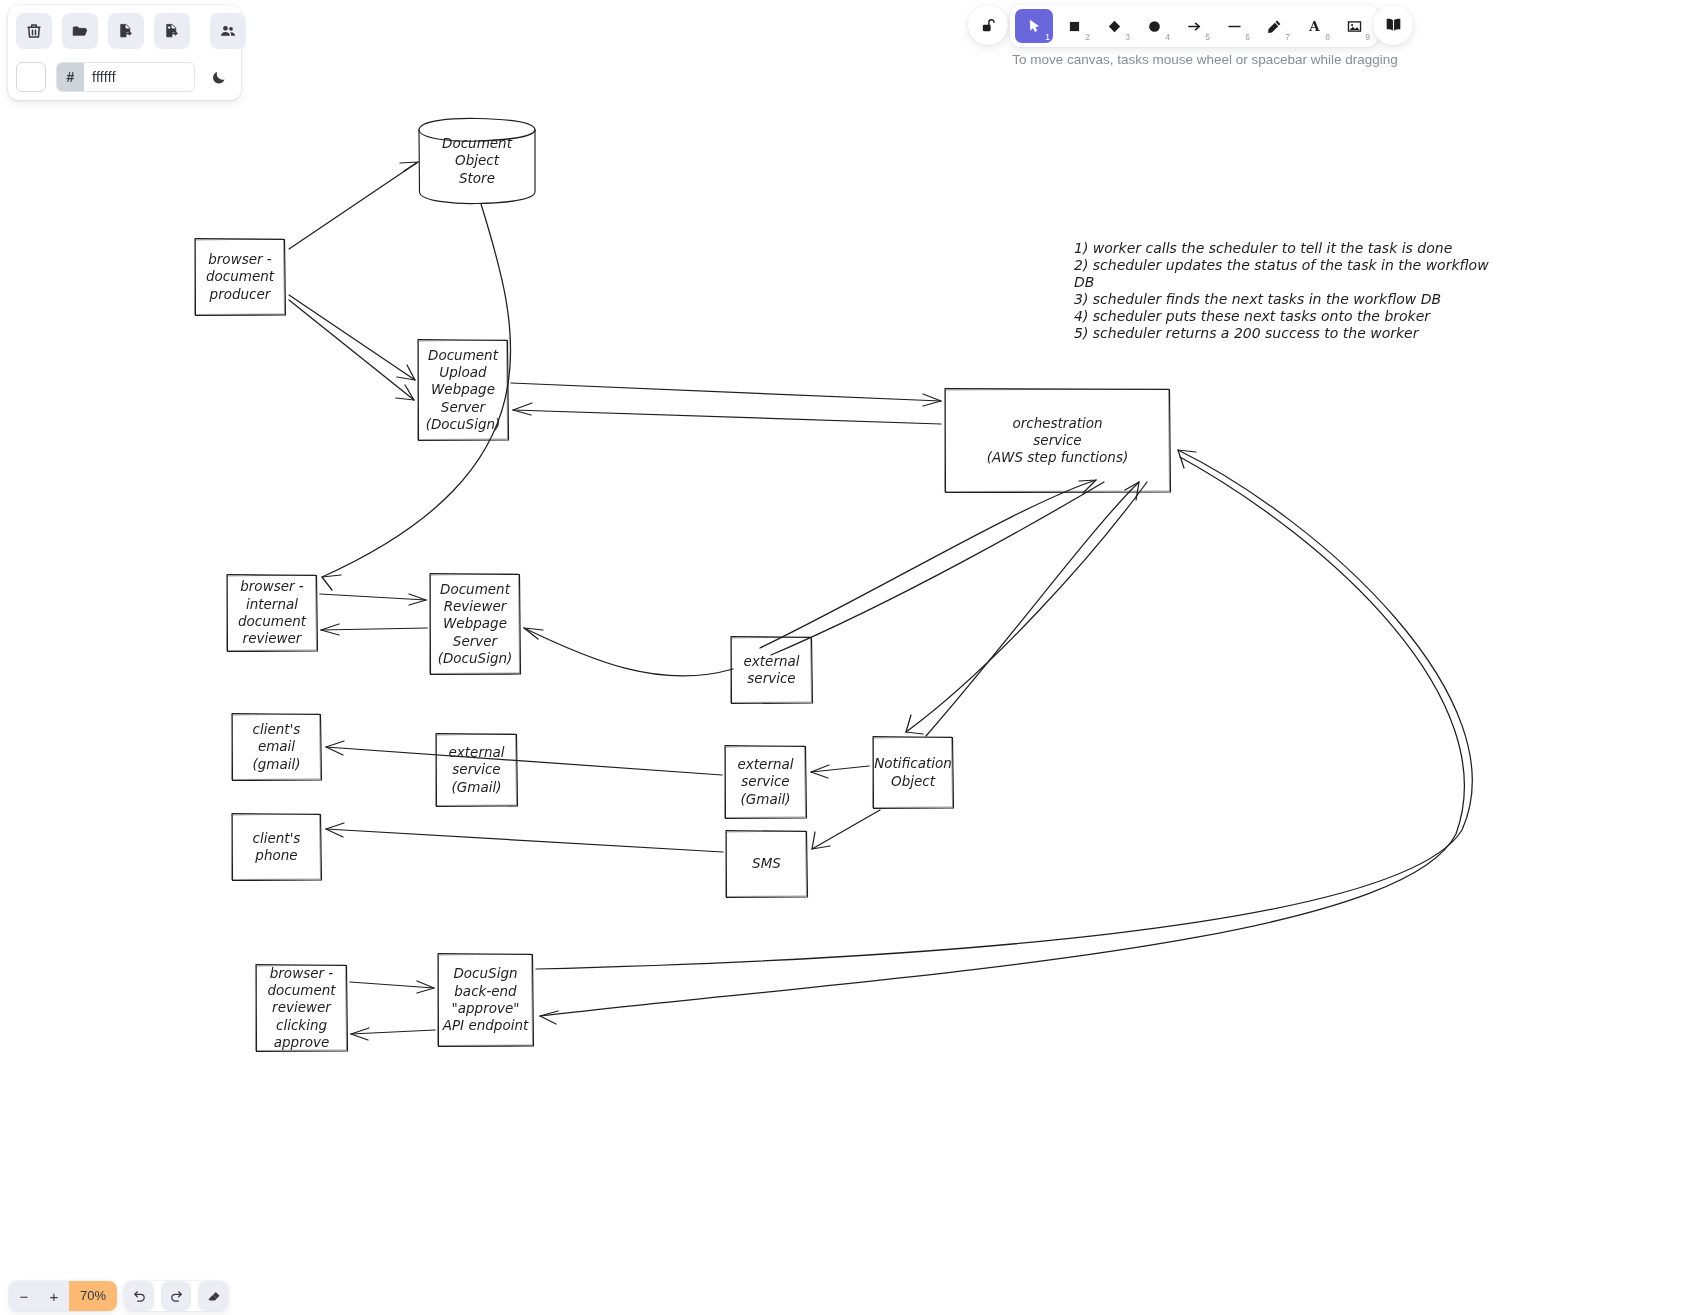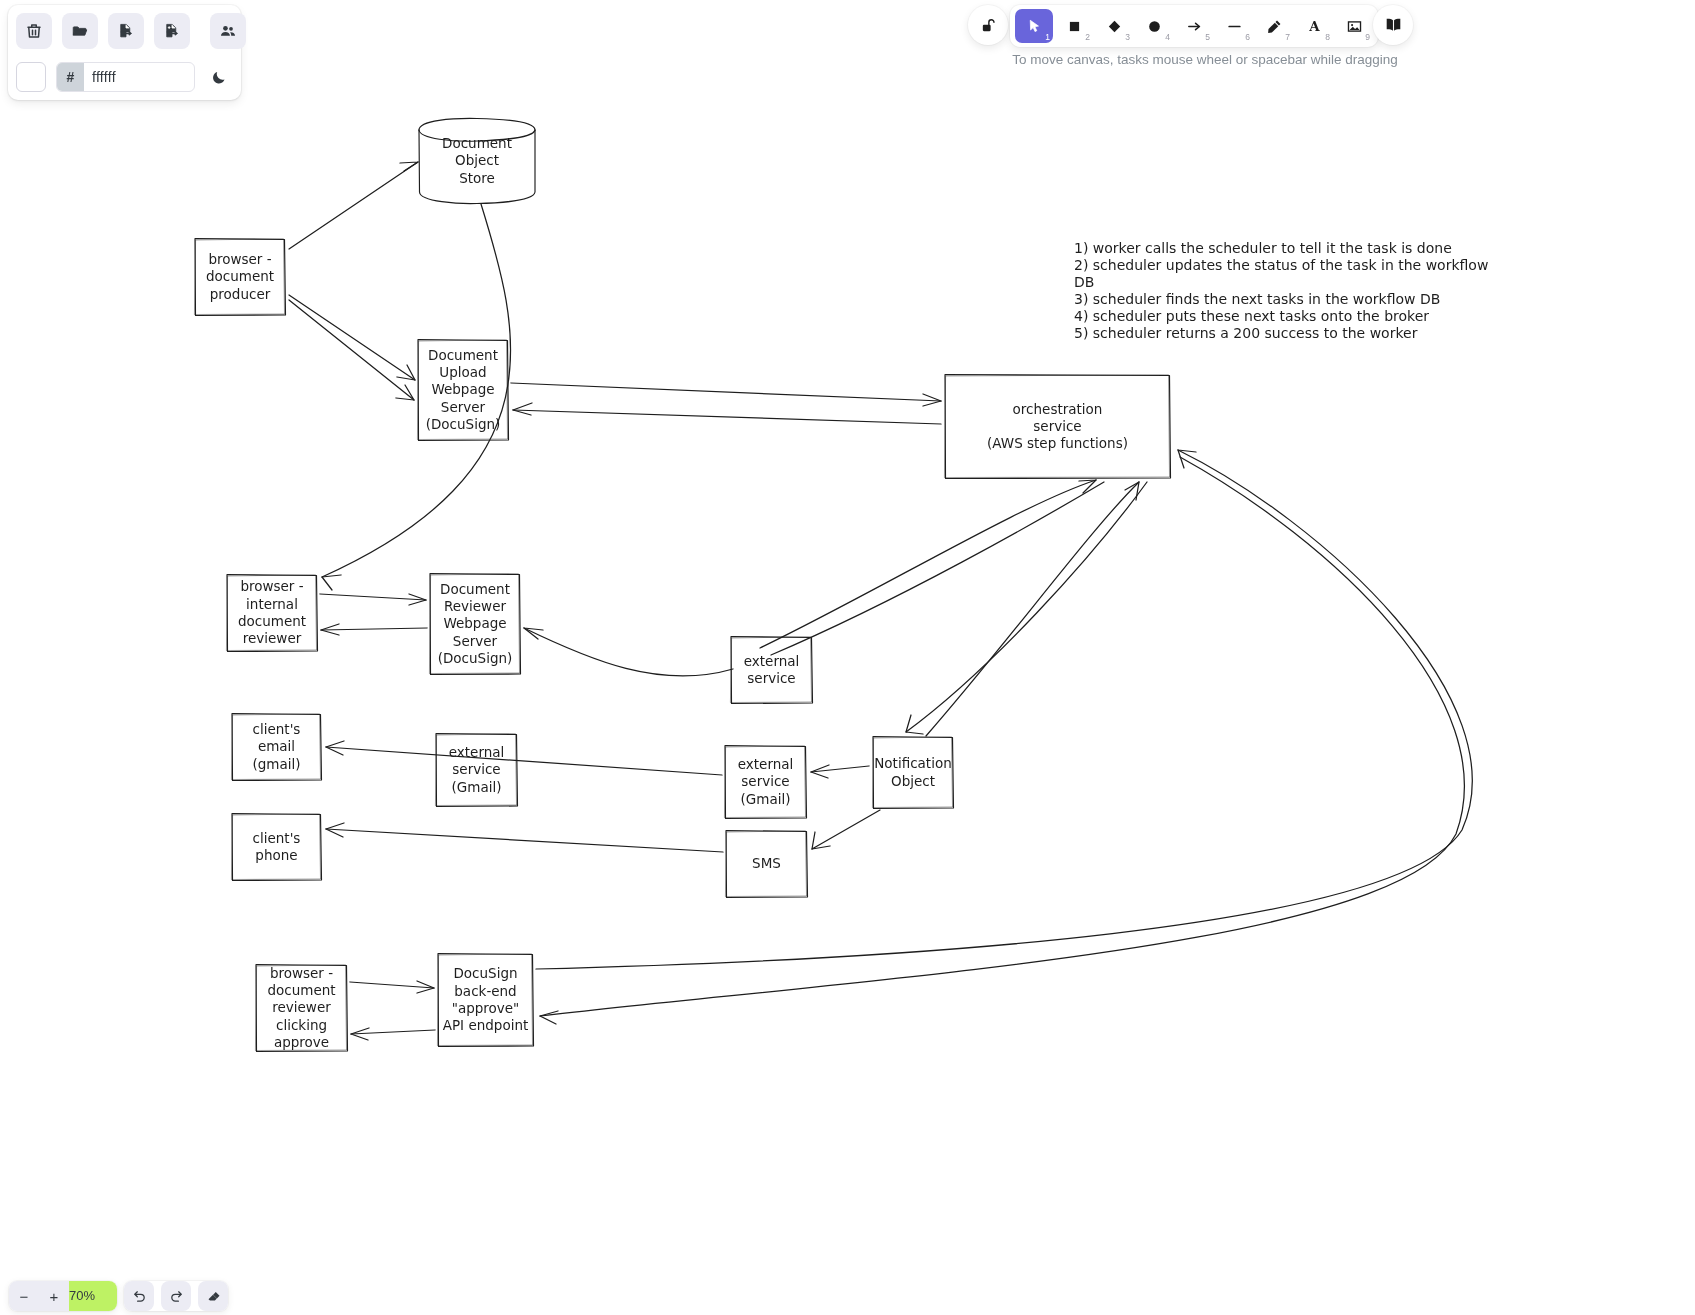--- a/index.html
+++ b/index.html
@@ -6,21 +6,21 @@
   html, body {
     margin: 0; padding: 0;
     width: 1695px; height: 1315px;
     background: #ffffff;
     font-family: "Liberation Sans", sans-serif;
     overflow: hidden;
   }
   #app { position: relative; width: 1695px; height: 1315px; }
 
   
-  #canvas { position: absolute; inset: 0; }
+  #canvas { position: absolute; inset: 0; font-style: italic; }
   .shape { position: absolute; }
   .shape .sh-label {
     position: absolute; inset: 0;
     display: flex; flex-direction: column;
     align-items: center; justify-content: center;
     font-family: "DejaVu Sans", sans-serif;
     font-size: 13.5px;
     line-height: 1.28;
     color: #1e1e1e;
     text-align: center;
@@ -145,22 +145,22 @@
     display: flex; align-items: center; padding: 0;
     overflow: hidden;
   }
   .zbtn {
     width: 30px; height: 30px; border: none; background: #ececf4;
     cursor: pointer; display: flex; align-items: center; justify-content: center;
     font-size: 15px; color: #343a40; padding: 0;
     font-family: "Liberation Sans", sans-serif;
   }
   #zoom-value {
-    min-width: 48px; 
-    font-size: 13px; color: #343a40; background: #bef264;
+    min-width: 48px; text-align: center;
+    font-size: 13px; color: #343a40; background: #fdba74;
     height: 30px; line-height: 30px; cursor: pointer;
     font-family: "Liberation Sans", sans-serif;
   }
   #history-island {
     position: absolute; left: 124px; top: 1281px;
     height: 30px; border-radius: 8px; background: #fff;
     box-shadow: 0 0 0 1px rgba(0,0,0,.03), 0 2px 7px rgba(0,0,0,.08);
     display: flex; align-items: center; gap: 7px; padding: 0;
   }
   .hbtn {
@@ -265,21 +265,21 @@
           <svg width="94" height="104" viewBox="0 0 94 104" style="position: absolute; left: 0px; top: 0px;">
             <path d="M2,1.5 L91.5,2.5 L92.5,102 L2.5,102.5 Z" fill="none" stroke="#1e1e1e" stroke-width="1.15" stroke-linecap="round" stroke-linejoin="round"></path>
             <path d="M3,3 L90.5,1.8 L91.5,101 L1.8,101.5 Z" fill="none" stroke="#1e1e1e" stroke-width="0.75" stroke-linecap="round" stroke-linejoin="round" opacity="0.55"></path>
           </svg>
           <div class="sh-label">Document
 Upload
 Webpage
 Server
 (DocuSign)</div>
         </div>
-        <div class="shape" style="left: 943px; top: 373px; width: 229px; height: 107px;">
+        <div class="shape" style="left: 943px; top: 387px; width: 229px; height: 107px;">
           <svg width="229" height="107" viewBox="0 0 229 107" style="position: absolute; left: 0px; top: 0px;">
             <path d="M2,1.5 L226.5,2.5 L227.5,105 L2.5,105.5 Z" fill="none" stroke="#1e1e1e" stroke-width="1.15" stroke-linecap="round" stroke-linejoin="round"></path>
             <path d="M3,3 L225.5,1.8 L226.5,104 L1.8,104.5 Z" fill="none" stroke="#1e1e1e" stroke-width="0.75" stroke-linecap="round" stroke-linejoin="round" opacity="0.55"></path>
           </svg>
           <div class="sh-label">orchestration
 service
 (AWS step functions)</div>
         </div>
         <div class="shape" style="left: 225px; top: 573px; width: 94px; height: 80px;">
           <svg width="94" height="80" viewBox="0 0 94 80" style="position: absolute; left: 0px; top: 0px;">

